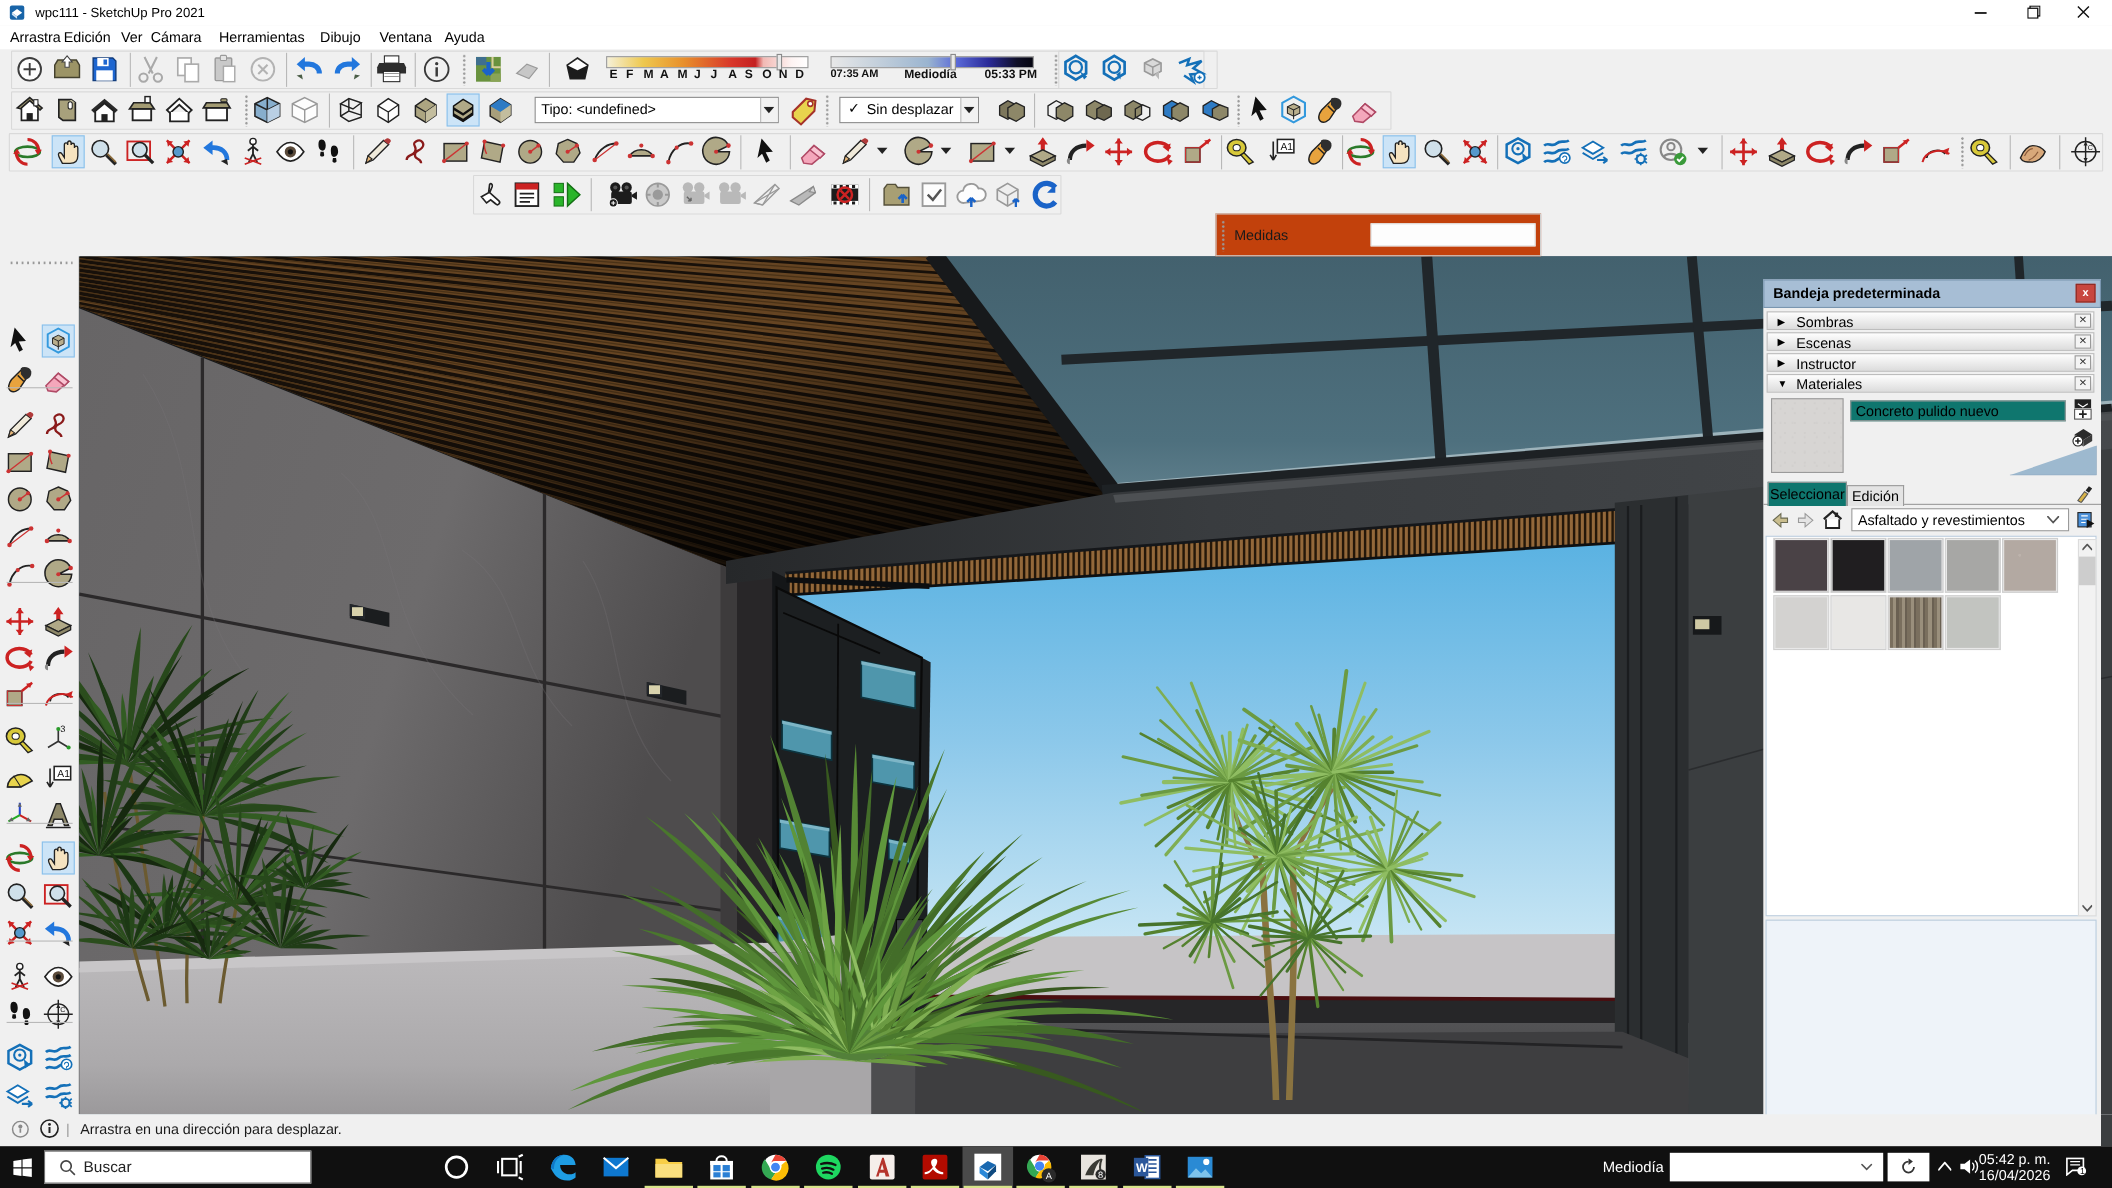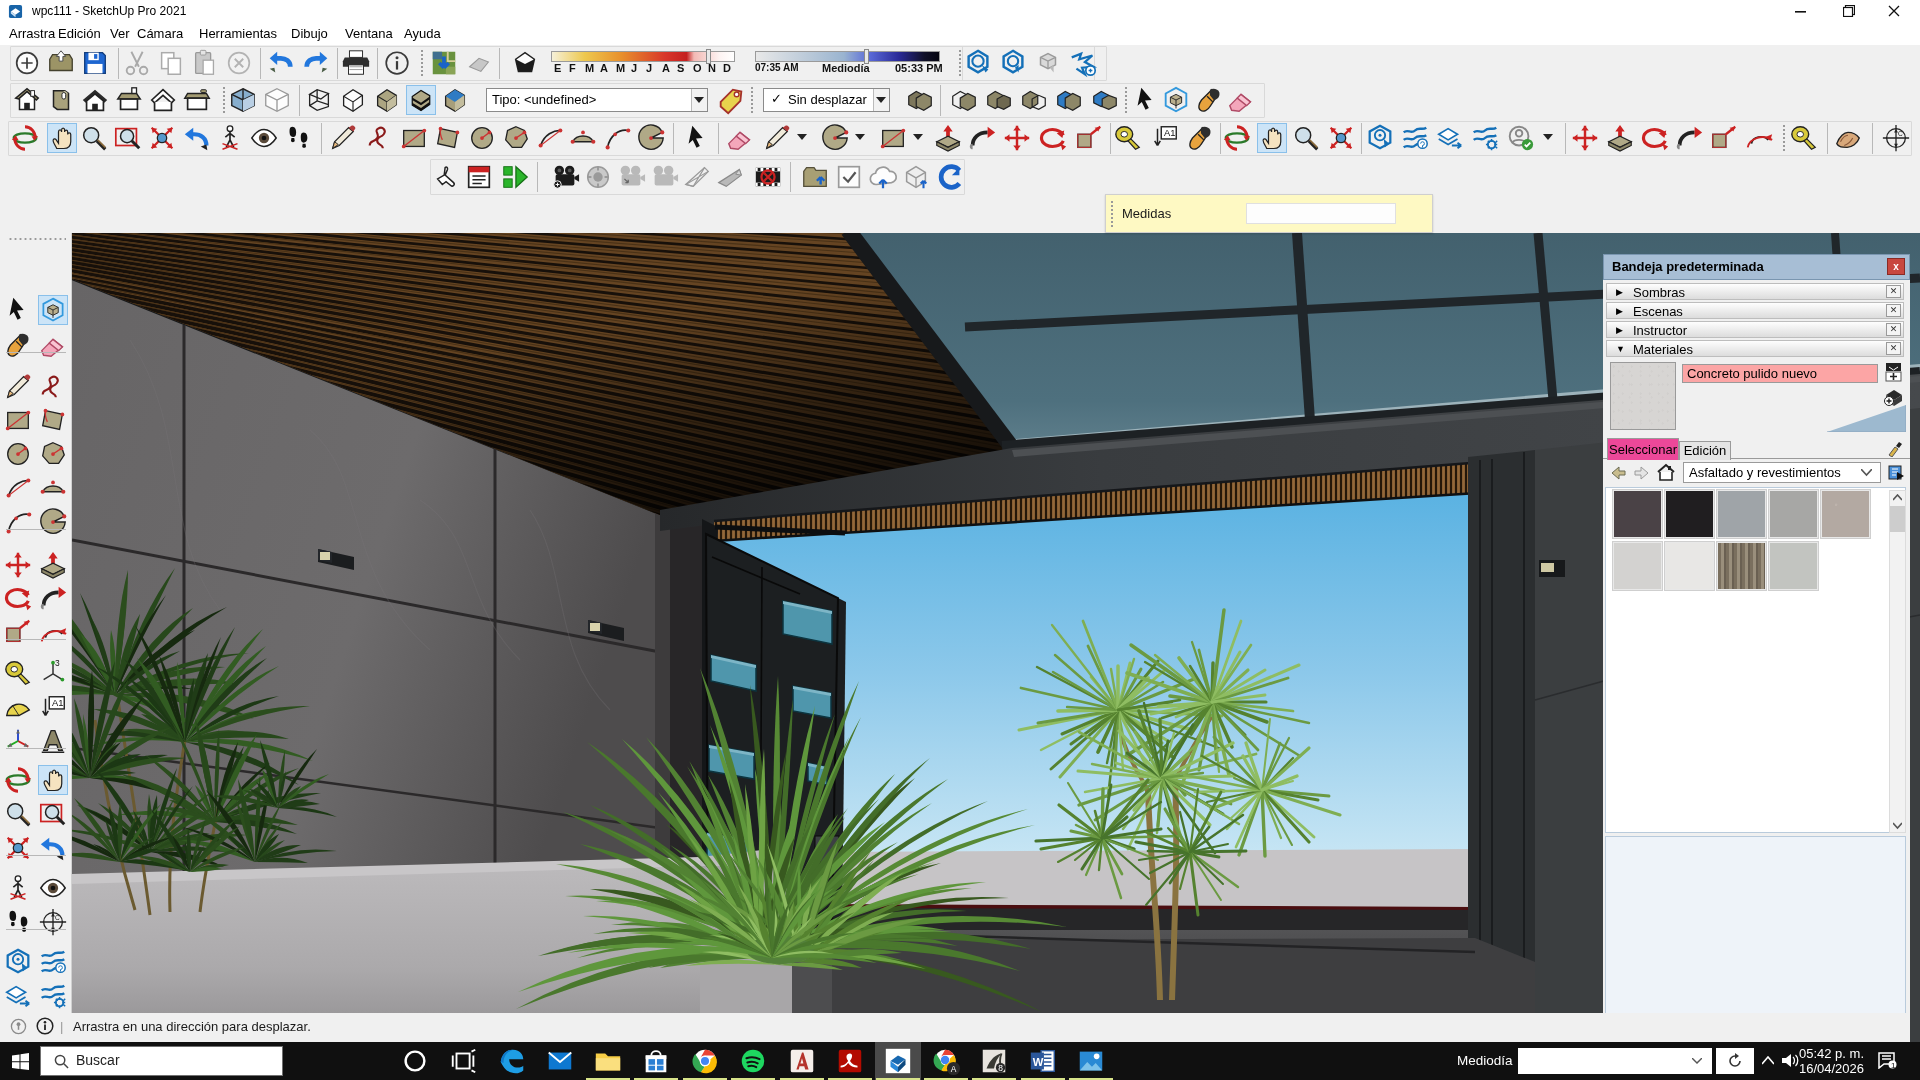--- a/index.html
+++ b/index.html
@@ -11,21 +11,21 @@
 #tb{position:absolute;left:0;top:45px;width:1920px;height:188px;background:#f0f0f0}
 .row{position:absolute;left:0;width:1920px}
 .ic{position:absolute;width:32px;height:32px}
 .ic svg{width:100%;height:100%}
 .hl{background:#cce4f7;border:1px solid #8ac0ea}
 .grp{position:absolute;border:1px solid #d9d9d9;border-radius:1px}
 .vsep{position:absolute;width:1px;background:#b8b8b8}
 .dots{position:absolute;width:4px;background-image:radial-gradient(circle,#9a9a9a 1px,transparent 1.2px);background-size:4px 4px}
 #lefttb{position:absolute;left:0;top:233px;width:72px;height:780px;background:#f0f0f0;border-right:1px solid #d0d0d0}
 #viewport{position:absolute;left:72px;top:233px;width:1848px;height:780px;background:#87c1e3}
-#medidas{position:absolute;left:1105px;top:194px;width:328px;height:39px;background:#fef9c3;border:1px solid #cfcfcf;box-shadow:0 1px 2px rgba(0,0,0,.15);font-size:13px;color:#1a1a1a}
+#medidas{position:absolute;left:1105px;top:194px;width:296px;height:39px;background:#c2410c;border:1px solid #cfcfcf;box-shadow:0 1px 2px rgba(0,0,0,.15);font-size:13px;color:#1a1a1a}
 #tray{position:absolute;left:1603px;top:254px;width:307px;height:786px;background:#f0f0f0;font-size:13px}
 #statusbar{position:absolute;left:0;top:1013px;width:1920px;height:29px;background:#f0f0f0;font-size:13px;color:#1a1a1a}
 #taskbar{position:absolute;left:0;top:1042px;width:1920px;height:38px;background:#101010}
 .hdr{position:absolute;left:3px;width:298px;height:17px;background:linear-gradient(#fefefe,#dcdcdc);border:1px solid #bdbdbd;color:#000;font-size:13px}
 .hdr .cap{position:absolute;left:26px;top:1px}
 .hdr .arr{position:absolute;left:9px;top:3px;font-size:9px}
 .hx{position:absolute;right:2px;top:1px;width:15px;height:13px;border:1px solid #9a9a9a;background:#f4f4f4;font-size:9px;line-height:11px;text-align:center;color:#333}
 .sw{position:absolute;width:49px;height:48px;border:1px solid #e8e8e8;outline:1px solid #cfcfcf}
 .tsk{position:absolute;top:4px;width:30px;height:30px}
 .runbar{position:absolute;top:36px;height:2px;background:#d8e48a}
@@ -1832,40 +1832,40 @@
       <span class="cap">Instructor</span>
       <span class="hx">✕</span>
     </div>
     <div class="hdr" style="top:86px">
       <span class="arr">▼</span>
       <span class="cap">Materiales</span>
       <span class="hx">✕</span>
     </div>
     <div class="abs" style="left:3px;top:104px;width:298px;height:75px;background:#f0f0f0"></div>
     <div class="abs" style="left:7px;top:108px;width:66px;height:68px;background-color:#d7d5d3;background-image:radial-gradient(circle at 30% 40%, #d1cfcd 1px, transparent 1.3px),radial-gradient(circle at 70% 65%, #d2d0ce 1px, transparent 1.3px);background-size:9px 9px,11px 13px;border:1px solid #9a9a9a"></div>
-    <div class="abs" style="left:79px;top:110px;width:196px;height:19px;background:#fca5a5;border:1px solid #9a9a9a;font-size:13px;padding:1px 4px">Concreto pulido nuevo</div>
+    <div class="abs" style="left:79px;top:110px;width:196px;height:19px;background:#0f766e;border:1px solid #9a9a9a;font-size:13px;padding:1px 4px">Concreto pulido nuevo</div>
     <svg class="abs" style="left:282px;top:108px" width="17" height="20" viewBox="0 0 17 20">
       <rect x="1" y="1" width="15" height="8" fill="#222"></rect>
       <rect x="1" y="10" width="15" height="9" fill="#fff" stroke="#555"></rect>
       <path d="M8.5 11v7M5 14.5h7" stroke="#222" stroke-width="1.6"></path>
       <path d="M4 5l4.5 3L13 5" stroke="#fff" fill="none"></path>
     </svg>
     <svg class="abs" style="left:280px;top:132px" width="22" height="22" viewBox="0 0 22 22">
       <path d="M3 9l8-5 8 5-8 5z" fill="#2a2a2a"></path>
       <path d="M3 9v6l8 5v-6z" fill="#555"></path>
       <path d="M19 9v6l-8 5v-6z" fill="#3a3a3a"></path>
       <circle cx="6" cy="15" r="4.5" fill="#fff" stroke="#222"></circle>
       <path d="M6 12.5v5M3.5 15h5" stroke="#222" stroke-width="1.4"></path>
     </svg>
     <svg class="abs" style="left:224px;top:151px" width="79" height="27">
       <path d="M79 0L79 27L0 27z" fill="#9db9cf"></path>
       <path d="M79 0L79 27L0 27" fill="none" stroke="#8aa5bd"></path>
     </svg>
     <div class="abs" style="left:0px;top:183px;width:307px;height:22px;border-bottom:1px solid #9a9a9a"></div>
-    <div class="abs" style="left:4px;top:184px;width:72px;height:22px;background:#ec4899;border:1px solid #9a9a9a;border-bottom:none;font-size:13px;text-align:center;padding-top:3px">Seleccionar</div>
+    <div class="abs" style="left:4px;top:184px;width:72px;height:22px;background:#0f766e;border:1px solid #9a9a9a;border-bottom:none;font-size:13px;text-align:center;padding-top:3px">Seleccionar</div>
     <div class="abs" style="left:76px;top:187px;width:52px;height:19px;background:#e4e4e4;border:1px solid #9a9a9a;border-bottom:none;font-size:13px;text-align:center;padding-top:1px">Edición</div>
     <svg class="abs" style="left:284px;top:185px" width="16" height="18" viewBox="0 0 16 18">
       <path d="M2 16l6-8 3 2-6 8z" fill="#d9b44a" stroke="#555"></path>
       <path d="M9 7l3-4 3 2-3 4z" fill="#222"></path>
     </svg>
     <svg class="abs" style="left:7px;top:211px" width="17" height="16" viewBox="0 0 17 16">
       <path d="M9 2L2 8l7 6V10h6V6H9z" fill="#c9bd8e" stroke="#6a6a52"></path>
     </svg>
     <svg class="abs" style="left:30px;top:211px" width="17" height="16" viewBox="0 0 17 16">
       <path d="M8 2l7 6-7 6V10H2V6h6z" fill="#e4e4e4" stroke="#9a9a9a"></path>

